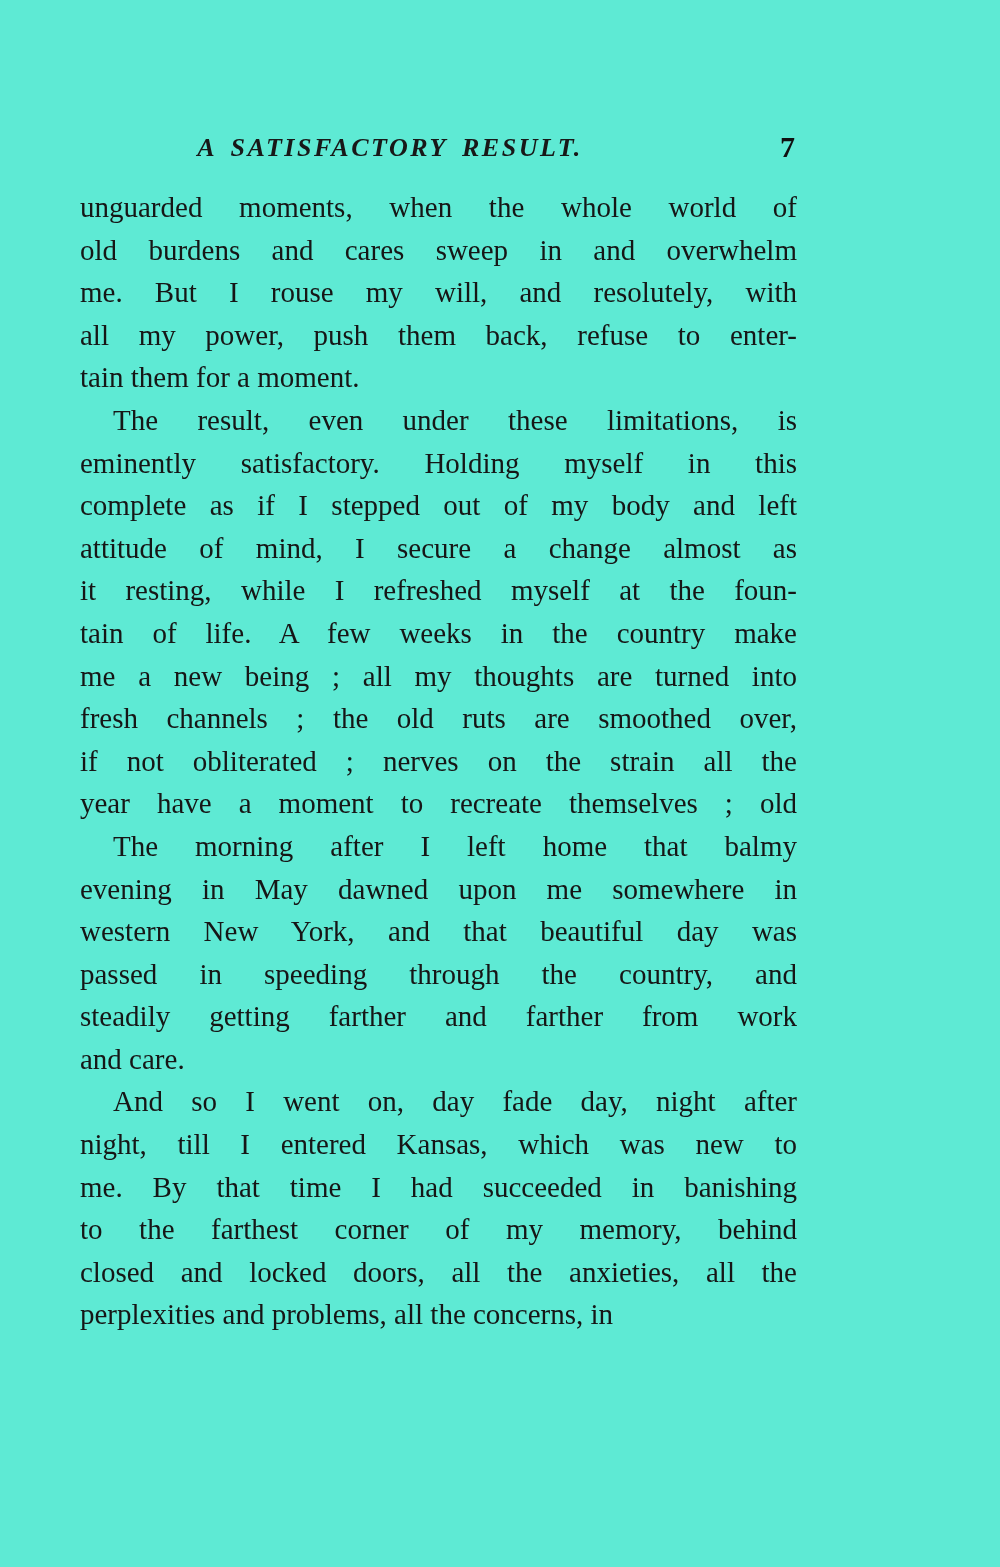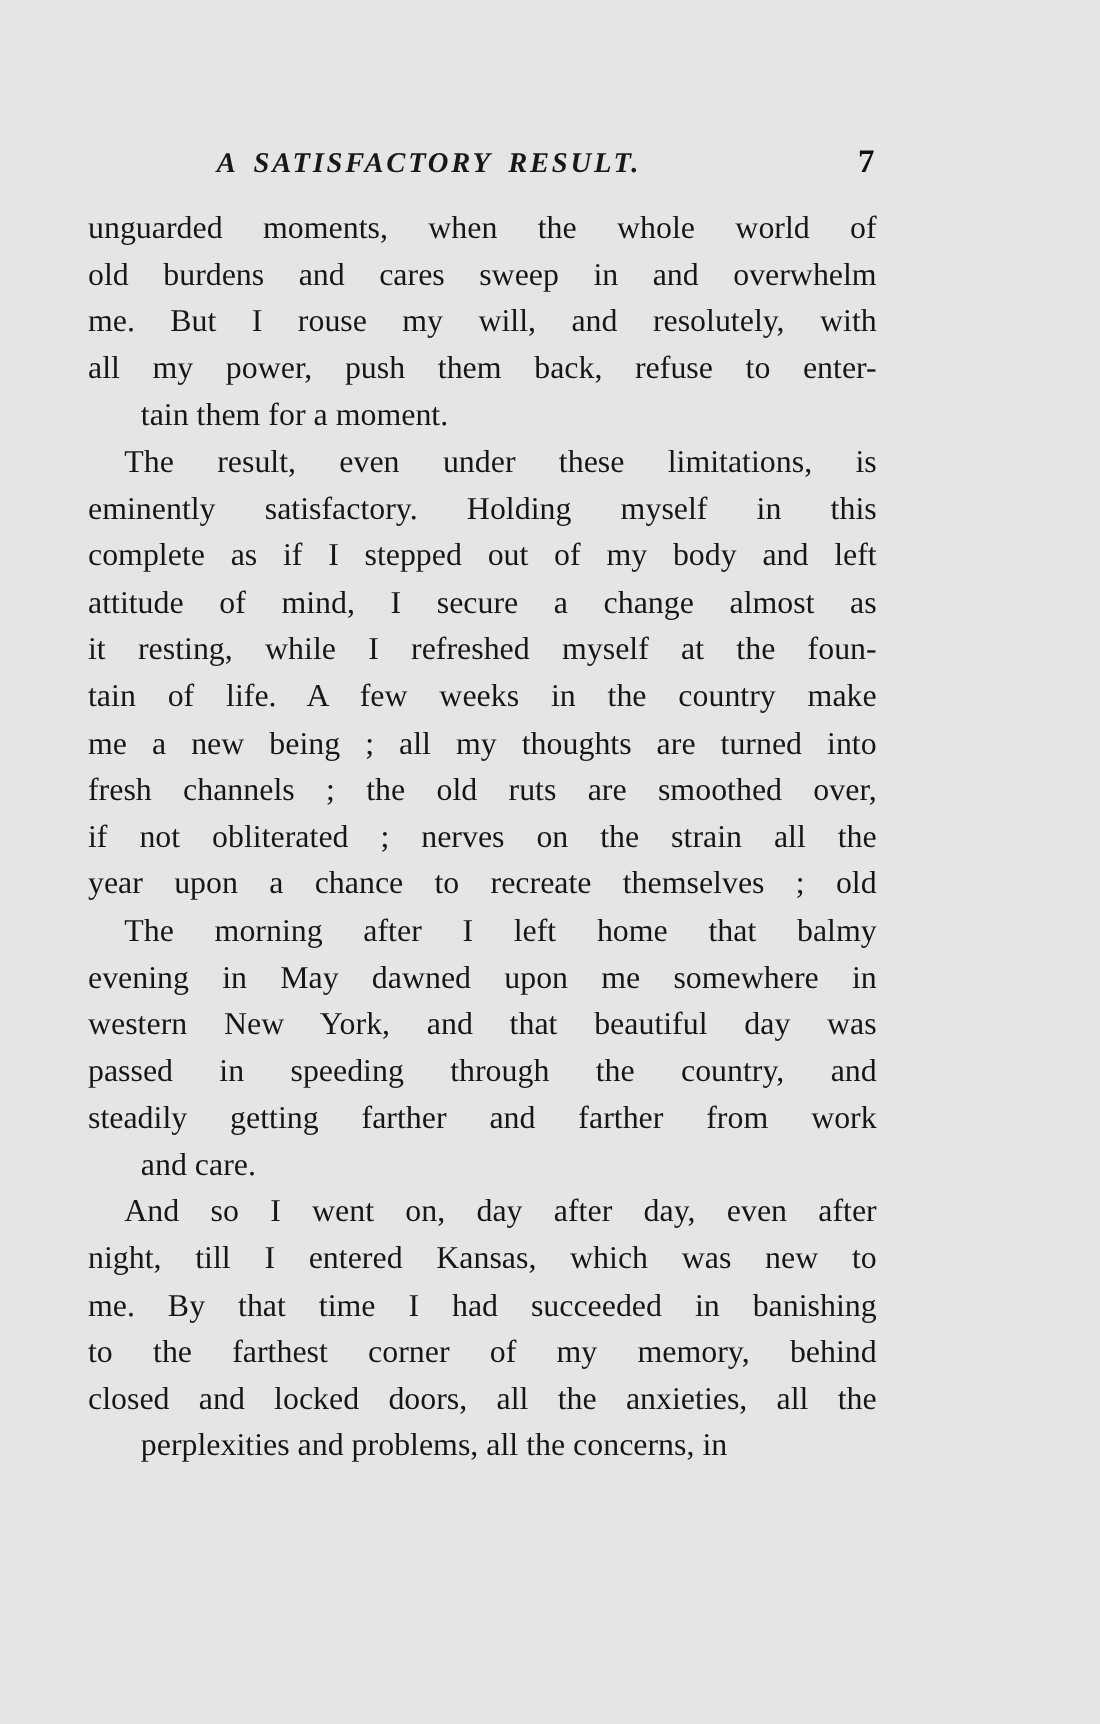--- a/index.html
+++ b/index.html
@@ -4,21 +4,21 @@
 <style>
   html, body {
     margin: 0;
     padding: 0;
     background: #ffffff;
   }
   .page {
     position: relative;
     width: 1000px;
     height: 1567px;
-    background: #e5e5e5;
+    background: #5eead4;
     color: #131313;
     font-family: "Liberation Serif", "DejaVu Serif", serif;
     overflow: hidden;
   }
   .running-header {
     position: absolute;
     top: 133px;
     left: 0;
     width: 1000px;
     height: 40px;
@@ -52,21 +52,20 @@
     line-height: 42.6px;
     color: #161616;
   }
   .line {
     text-align: justify;
     text-align-last: justify;
     white-space: normal;
   }
   .line.para-end {
     text-align-last: left;
-    margin-left: 48px;
   }
   .line.indent {
     text-indent: 33px;
   }
   .paragraph {
     margin: 0;
     padding: 0;
   }
 </style>
 </head>
@@ -92,34 +91,34 @@
     <div class="paragraph">
       <div class="line indent">The result, even under these limitations, is</div>
       <div class="line">eminently satisfactory.  Holding myself in this</div>
       <div class="line">complete as if I stepped out of my body and left</div>
       <div class="line">attitude of mind, I secure a change almost as</div>
       <div class="line">it resting, while I refreshed myself at the foun-</div>
       <div class="line">tain of life.  A few weeks in the country make</div>
       <div class="line">me a new being ; all my thoughts are turned into</div>
       <div class="line">fresh channels ; the old ruts are smoothed over,</div>
       <div class="line">if not obliterated ; nerves on the strain all the</div>
-      <div class="line">year upon a chance to recreate themselves ; old</div>
+      <div class="line">year have a moment to recreate themselves ; old</div>
     </div>
 
     <div class="paragraph">
       <div class="line indent">The morning after I left home that balmy</div>
       <div class="line">evening in May dawned upon me somewhere in</div>
       <div class="line">western New York, and that beautiful day was</div>
       <div class="line">passed in speeding through the country, and</div>
       <div class="line">steadily getting farther and farther from work</div>
       <div class="line para-end">and care.</div>
     </div>
 
     <div class="paragraph">
-      <div class="line indent">And so I went on, day after day, even after</div>
+      <div class="line indent">And so I went on, day fade day, night after</div>
       <div class="line">night, till I entered Kansas, which was new to</div>
       <div class="line">me.  By that time I had succeeded in banishing</div>
       <div class="line">to the farthest corner of my memory, behind</div>
       <div class="line">closed and locked doors, all the anxieties, all the</div>
       <div class="line para-end">perplexities and problems, all the concerns, in</div>
     </div>
 
   </div>
 </div>
 

